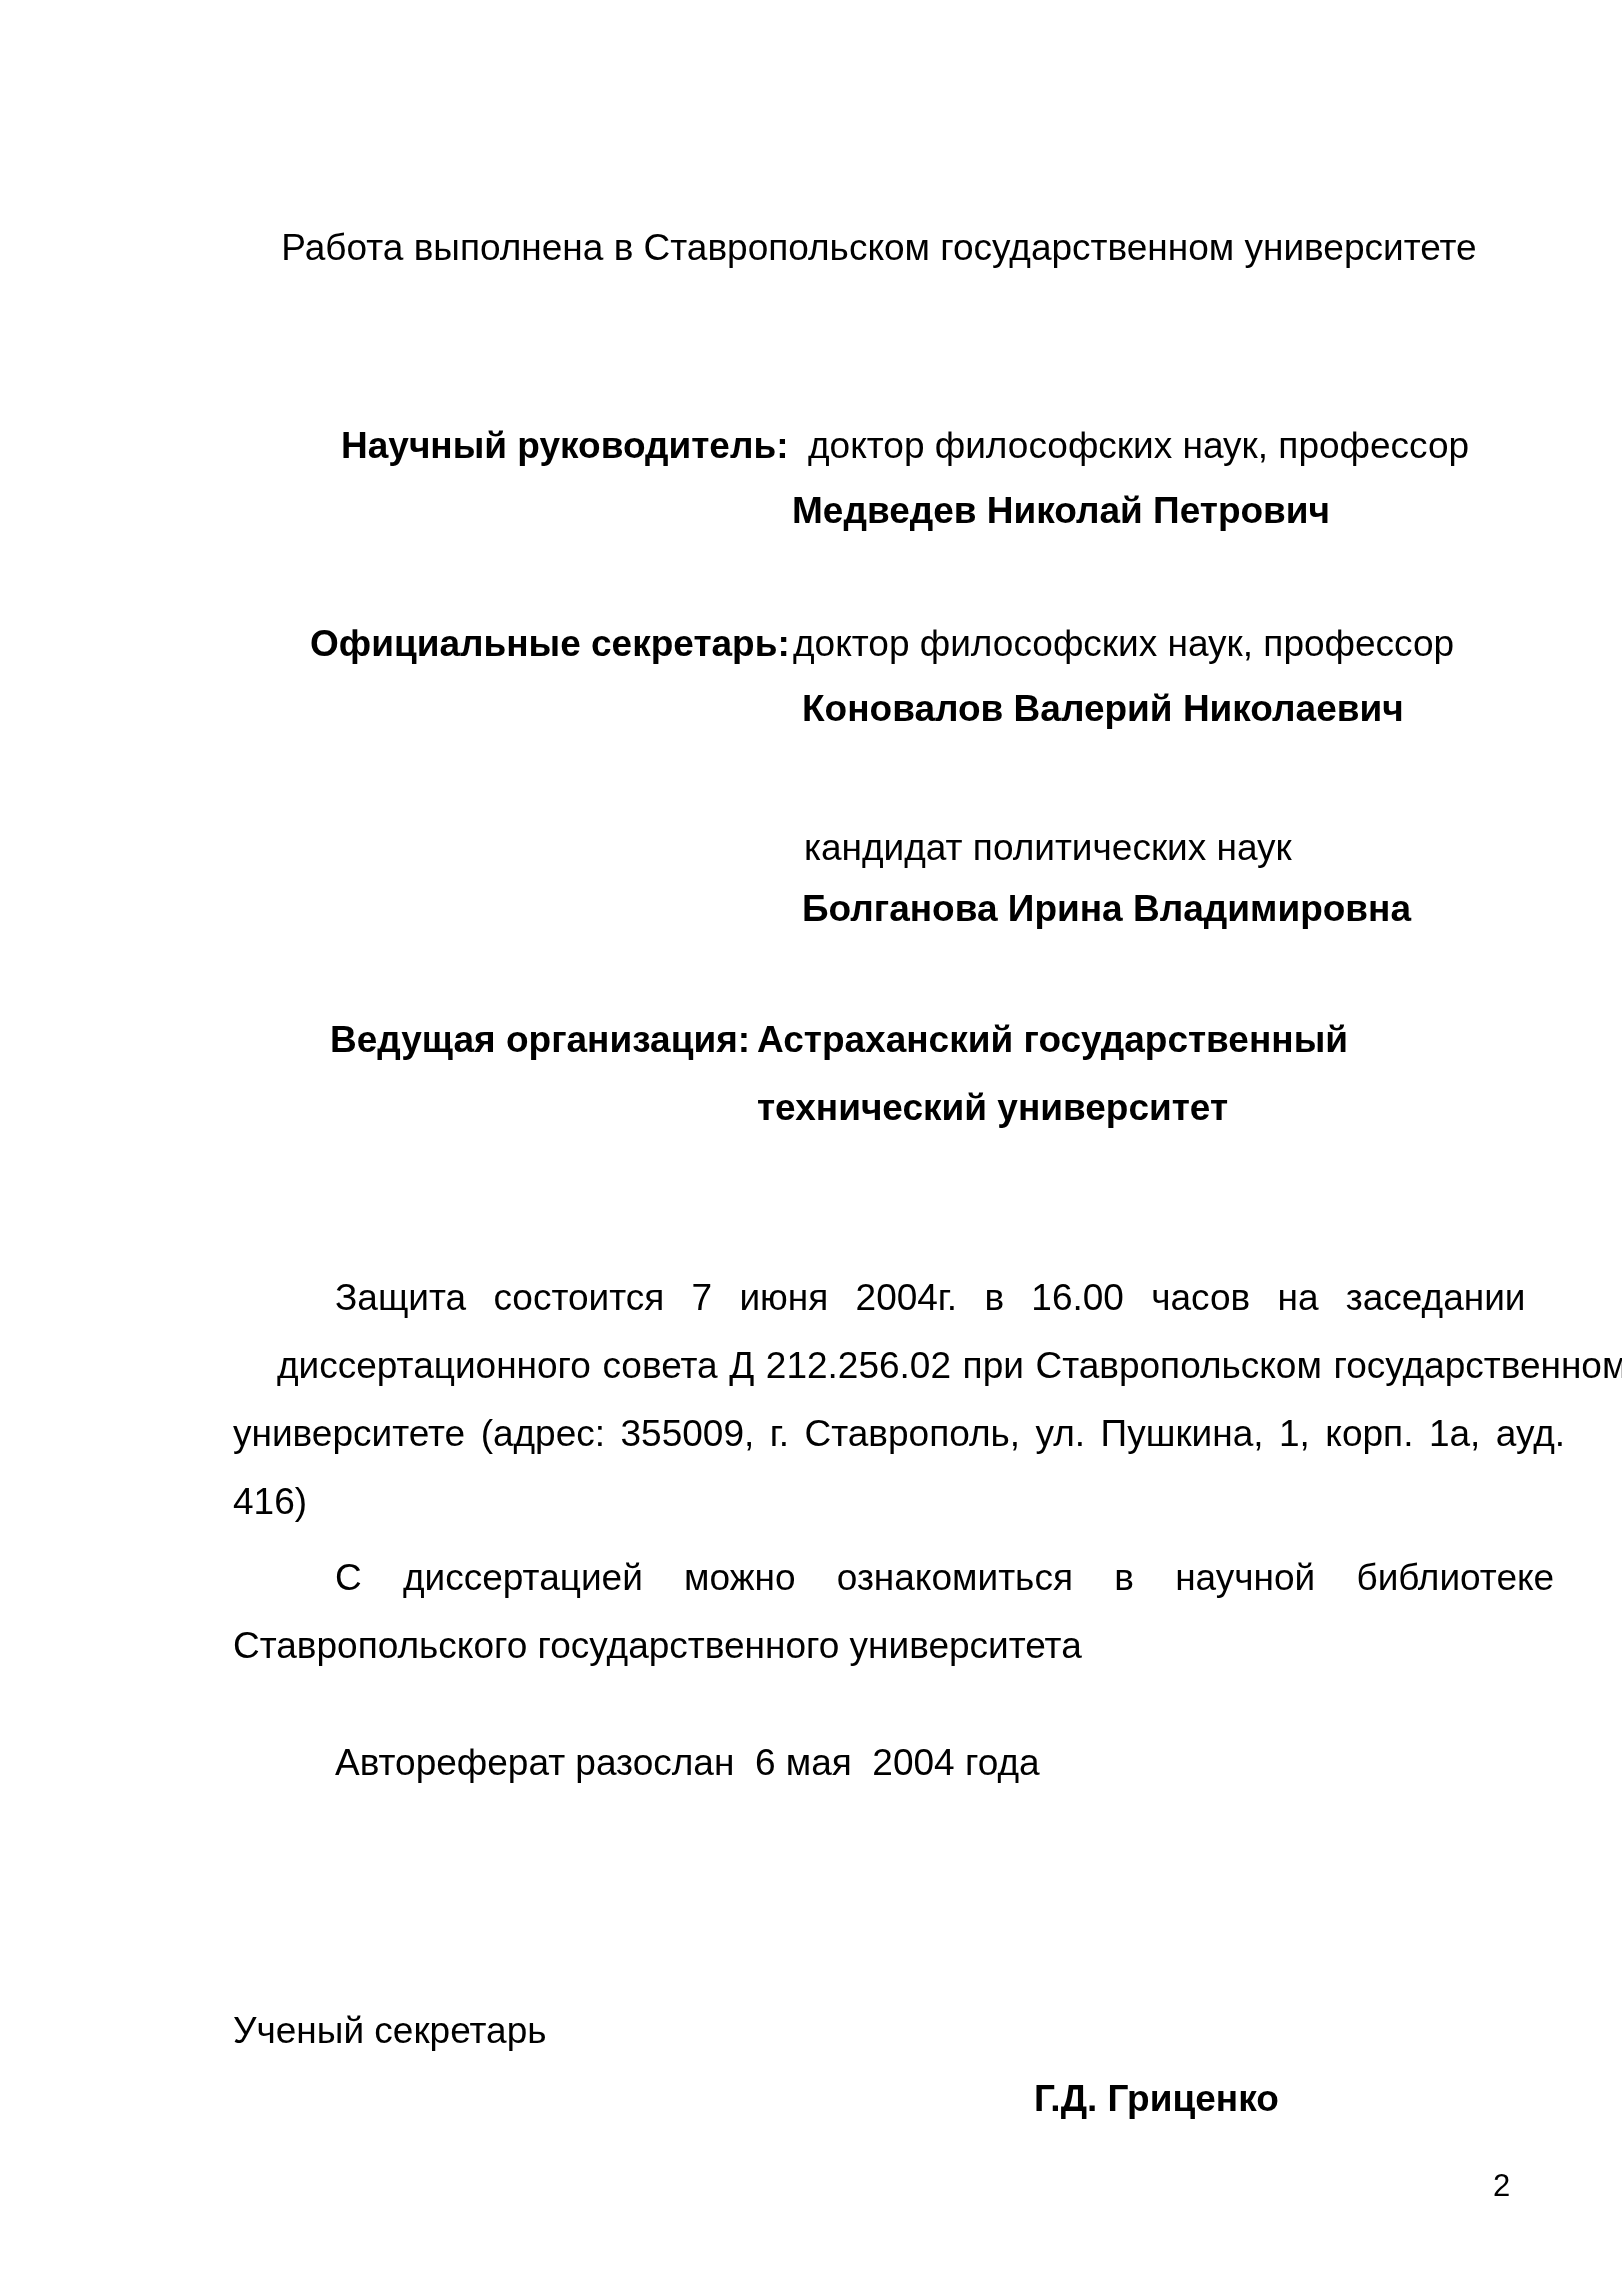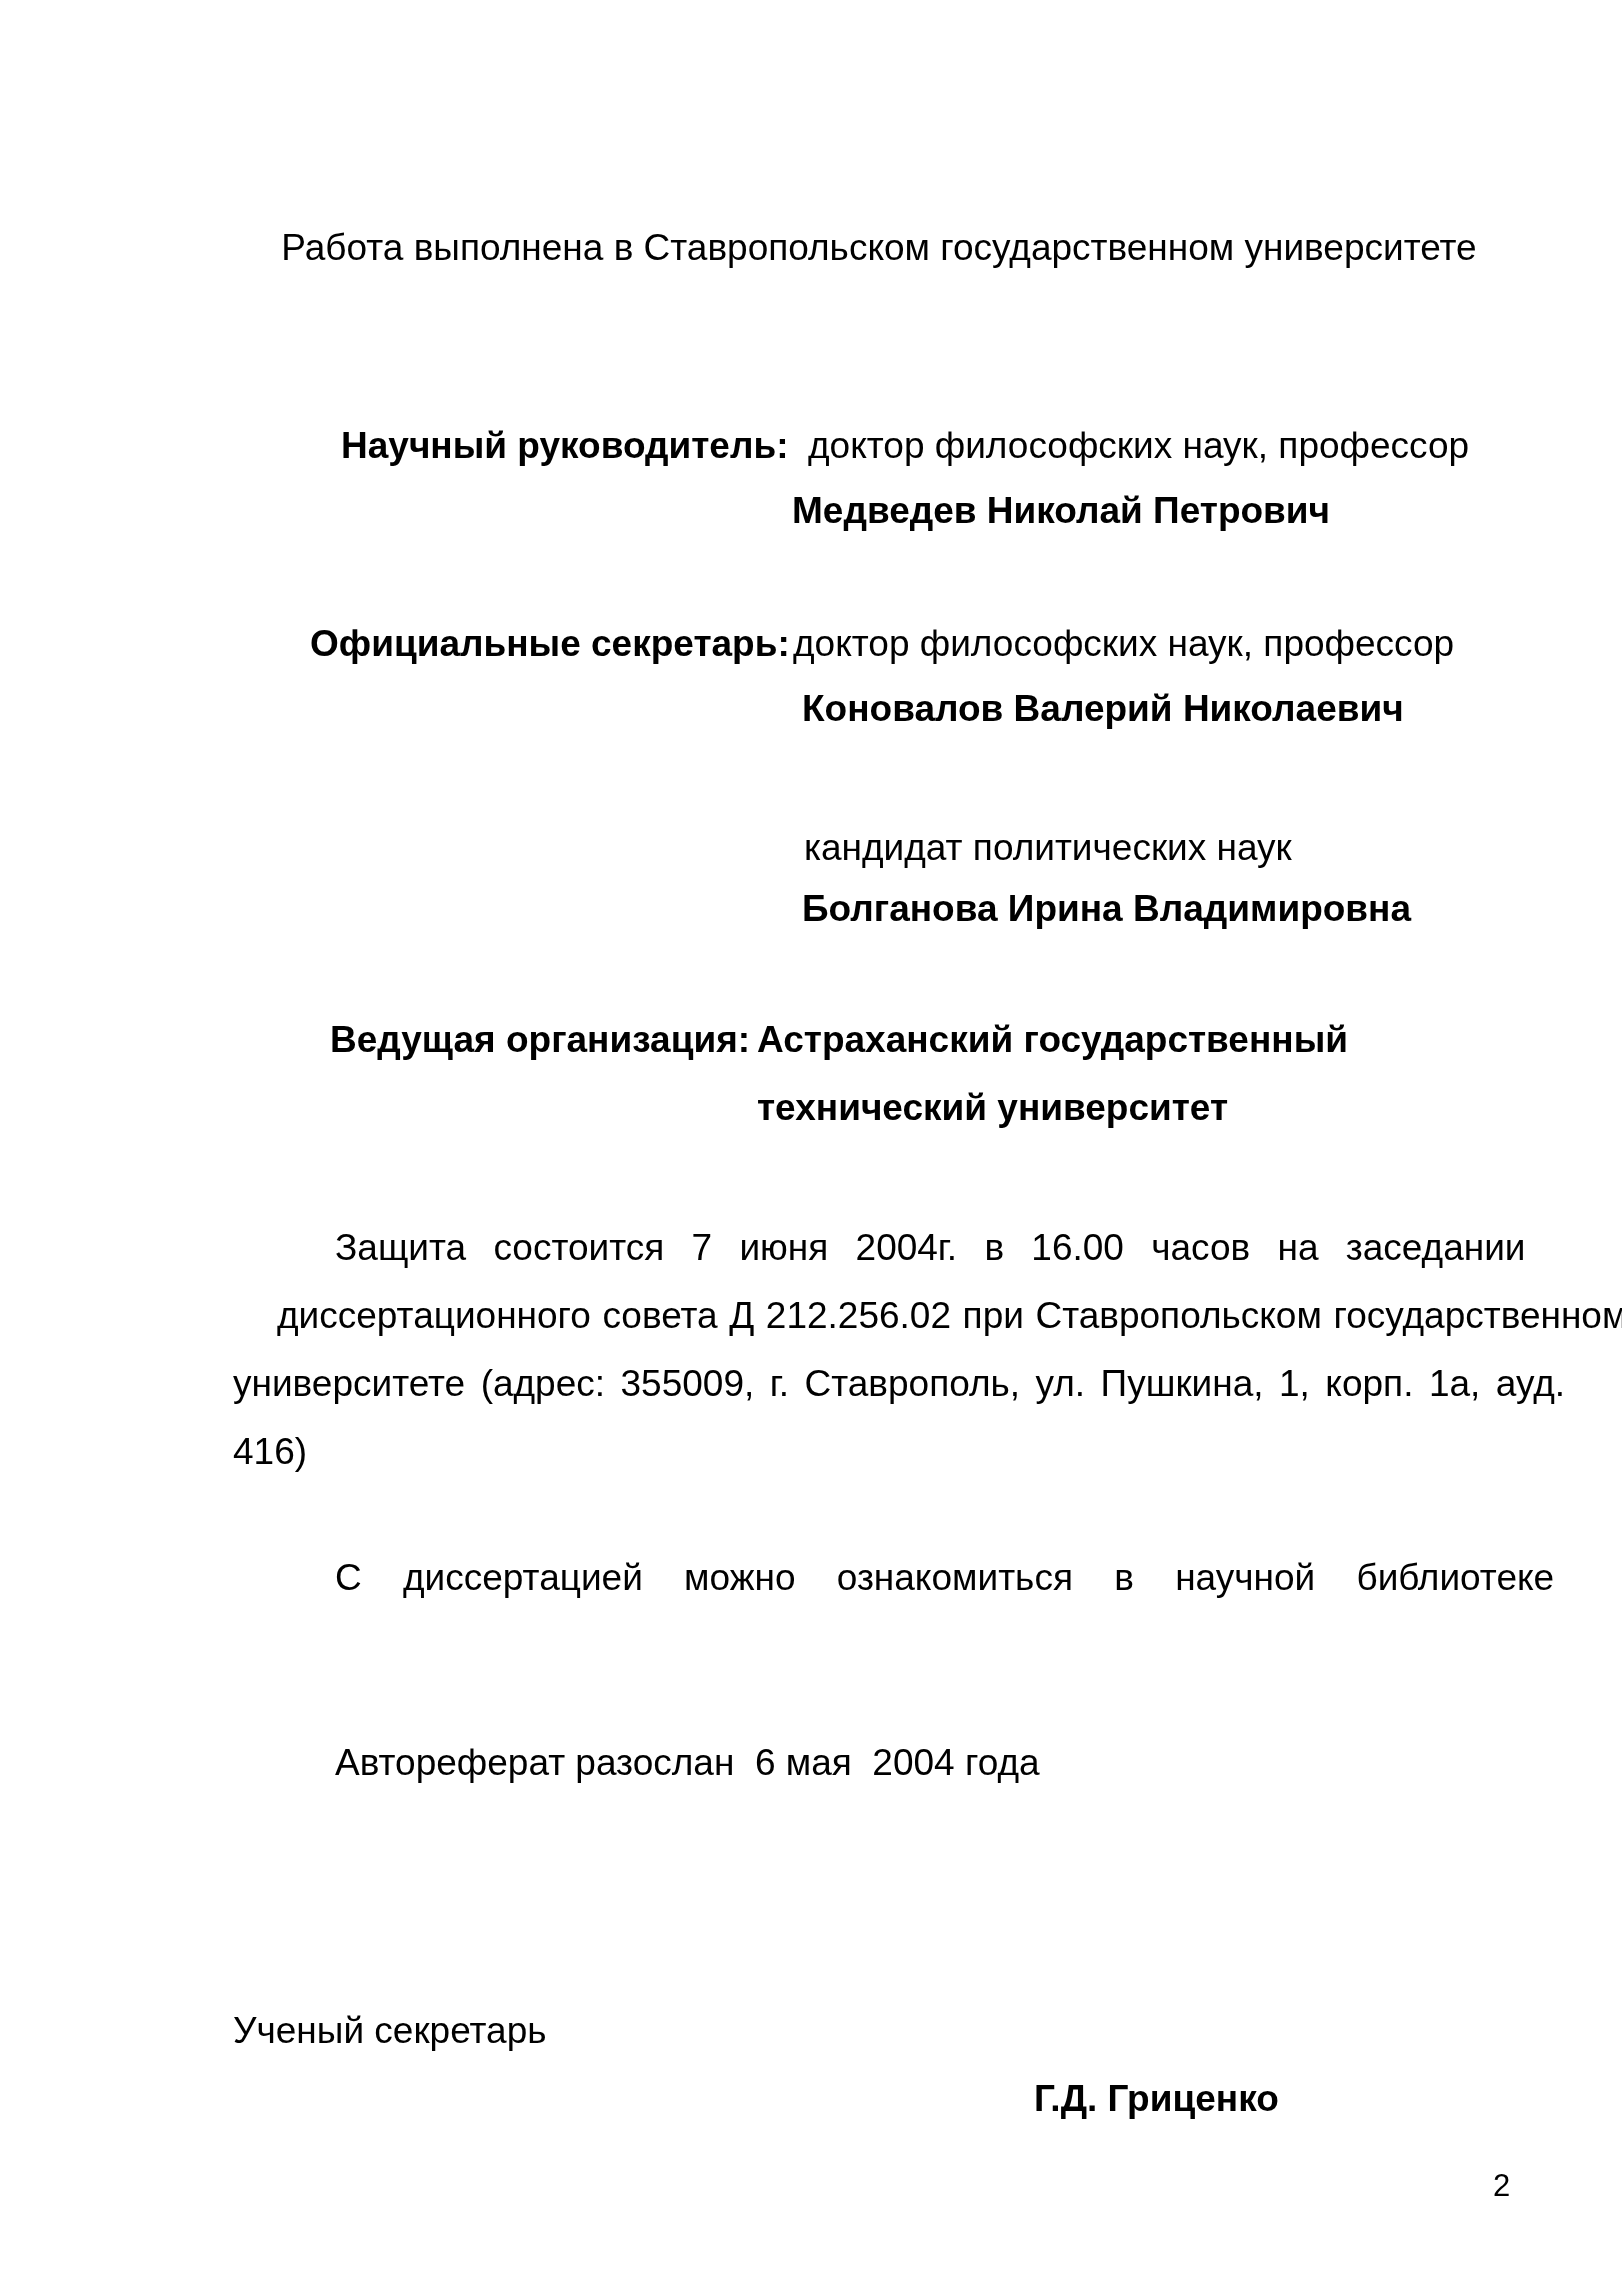--- a/index.html
+++ b/index.html
@@ -65,29 +65,30 @@
   <div class="abs" style="top: 622px; left: 793px;">доктор философских наук, профессор</div>
   <div class="abs b" style="top: 687px; left: 802px;">Коновалов Валерий Николаевич</div>
 
   <div class="abs" style="top: 826px; left: 804px;">кандидат политических наук</div>
   <div class="abs b" style="top: 887px; left: 802px;">Болганова Ирина Владимировна</div>
 
   <div class="abs b" style="top: 1018px; left: 330px;">Ведущая организация:</div>
   <div class="abs b" style="top: 1018px; left: 757px; text-align: right;">Астраханский государственный</div>
   <div class="abs b" style="top: 1086px; left: 757px;">технический университет</div>
 
-  <div class="para" style="top: 1214px;">
+  <div class="para" style="top: 1264px;">
     <div class="line indent ws26">Защита состоится 7 июня 2004г. в 16.00 часов на заседании</div>
     <div class="line ws2">диссертационного совета Д 212.256.02 при Ставропольском государственном</div>
     <div class="line ws8">университете (адрес: 355009, г. Ставрополь, ул. Пушкина, 1, корп. 1а, ауд.</div>
     <div class="line">416)</div>
   </div>
 
   <div class="para" style="top: 1544px;">
     <div class="line indent ws48">С диссертацией можно ознакомиться в научной библиотеке</div>
+    <div class="line">Ставропольского государственного университета</div>
   </div>
 
   <div class="abs pre" style="top: 1741px; left: 335px;">Автореферат разослан  6 мая  2004 года</div>
 
   <div class="abs" style="top: 2009px; left: 233px;">Ученый секретарь</div>
   <div class="abs b" style="top: 2077px; left: 1034px;">Г.Д. Гриценко</div>
 
   <div class="pagenum" style="top: 2167px; left: 1493px;">2</div>
 
 </div>

